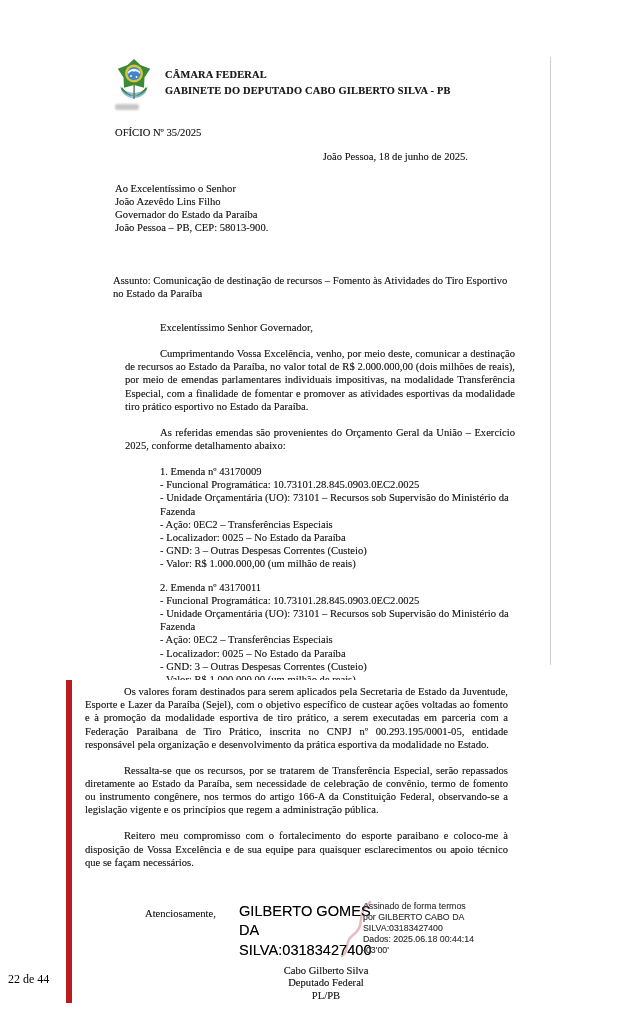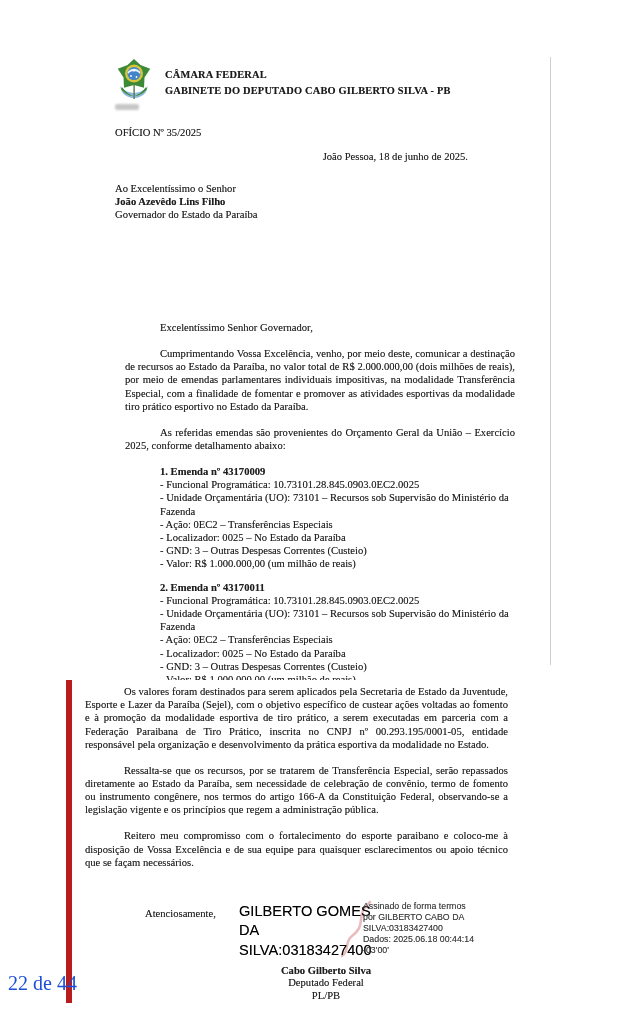--- a/index.html
+++ b/index.html
@@ -7,21 +7,21 @@
     position:relative;width:626px;height:1034px;background:#ffffff;
     overflow:hidden;font-family:"Liberation Serif", serif;color:#222;
   }
   .page{position:absolute;background:#fff;}
   #page1{left:75px;top:57px;width:475px;height:608px;border-right:1px solid #cfcfcf;}
   #page2{left:66px;top:680px;width:478px;height:323px;border-left:6px solid #b91c1c;}
   .doc-text{font-size:10.6px;line-height:13.2px;color:#1f1f1f;}
   .para{margin:0 0 12.8px 0;text-align:justify;text-indent:35px;}
   #page2 .para{text-indent:39px;}
   .nojust{text-align:left;}
-  b,.bold{font-weight:bold;}
+  b,.bold{font-weight:normal;}
   
   .org-head{position:absolute;left:90px;top:10px;font-weight:bold;font-size:10.4px;line-height:15.5px;letter-spacing:.2px;color:#1c1c1c;}
   .logo{position:absolute;left:42px;top:2px;}
   .smudge{position:absolute;left:40px;top:47px;width:24px;height:6px;background:#c7c7c7;border-radius:2px;filter:blur(1.2px);}
   .oficio{position:absolute;left:40px;top:69px;}
   .dateline{position:absolute;right:82px;top:93px;}
   .addr{position:absolute;left:40px;top:126px;}
   .addr div{line-height:12.9px;}
   .subject{position:absolute;left:38px;top:217px;width:400px;}
   .bodycol1{position:absolute;left:50px;top:264px;width:390px;}
@@ -30,21 +30,21 @@
   
   .bodycol2{position:absolute;left:13px;top:5px;width:423px;}
   .closing{position:absolute;left:73px;top:227px;}
   .digi-name{position:absolute;left:167px;top:222px;font-family:"Liberation Sans",sans-serif;
     font-size:14.6px;line-height:19.4px;color:#000000;white-space:nowrap;}
   .digi-note{position:absolute;left:291px;top:221px;font-family:"Liberation Sans",sans-serif;
     font-size:8.8px;line-height:10.9px;color:#3f3f3f;white-space:nowrap;}
   .flourish{position:absolute;left:262px;top:218px;}
   .signer{position:absolute;left:174px;top:285px;width:160px;text-align:center;}
   .signer div{line-height:12.4px;}
-  .page-indicator{position:absolute;left:8px;top:972px;font-size:20px;color:#1d4ed8;text-align:right;}
+  .page-indicator{position:absolute;left:8px;top:972px;font-size:12px;color:#000000;text-align:right;}
   .scanfuzz{text-shadow:0 0 .4px rgba(40,40,40,.55);}
 </style>
 </head>
 <body>
 
 <div id="canvas">
 
   <div class="page scanfuzz" id="page1">
 
     <svg class="logo" width="34" height="48" viewBox="0 0 34 48">
@@ -67,22 +67,24 @@
       <div>GABINETE DO DEPUTADO CABO GILBERTO SILVA - PB</div>
     </div>
 
     <div class="oficio doc-text">OFÍCIO Nº 35/2025</div>
     <div class="dateline doc-text">João Pessoa, 18 de junho de 2025.</div>
 
     <div class="addr doc-text">
       <div>Ao Excelentíssimo o Senhor</div>
       <div class="bold">João Azevêdo Lins Filho</div>
       <div>Governador do Estado da Paraíba</div>
+      <div>João Pessoa – PB, CEP: 58013-900.</div>
     </div>
 
+    <div class="subject doc-text nojust"><b>Assunto</b><span>: Comunicação de destinação de recursos – Fomento às Atividades do Tiro Esportivo no Estado da Paraíba</span></div>
 
     <div class="bodycol1 doc-text">
       <p class="para nojust">Excelentíssimo Senhor Governador,</p>
       <p class="para">Cumprimentando Vossa Excelência, venho, por meio deste, comunicar a destinação de recursos ao Estado da Paraíba, no valor total de R$ 2.000.000,00 (dois milhões de reais), por meio de emendas parlamentares individuais impositivas, na modalidade Transferência Especial, com a finalidade de fomentar e promover as atividades esportivas da modalidade tiro prático esportivo no Estado da Paraíba.</p>
       <p class="para">As referidas emendas são provenientes do Orçamento Geral da União – Exercício 2025, conforme detalhamento abaixo:</p>
 
       <div class="emenda">
         <div class="e-line bold">1. Emenda nº 43170009</div>
         <div class="e-line">- Funcional Programática: 10.73101.28.845.0903.0EC2.0025</div>
         <div class="e-line">- Unidade Orçamentária (UO): 73101 – Recursos sob Supervisão do Ministério da Fazenda</div>

